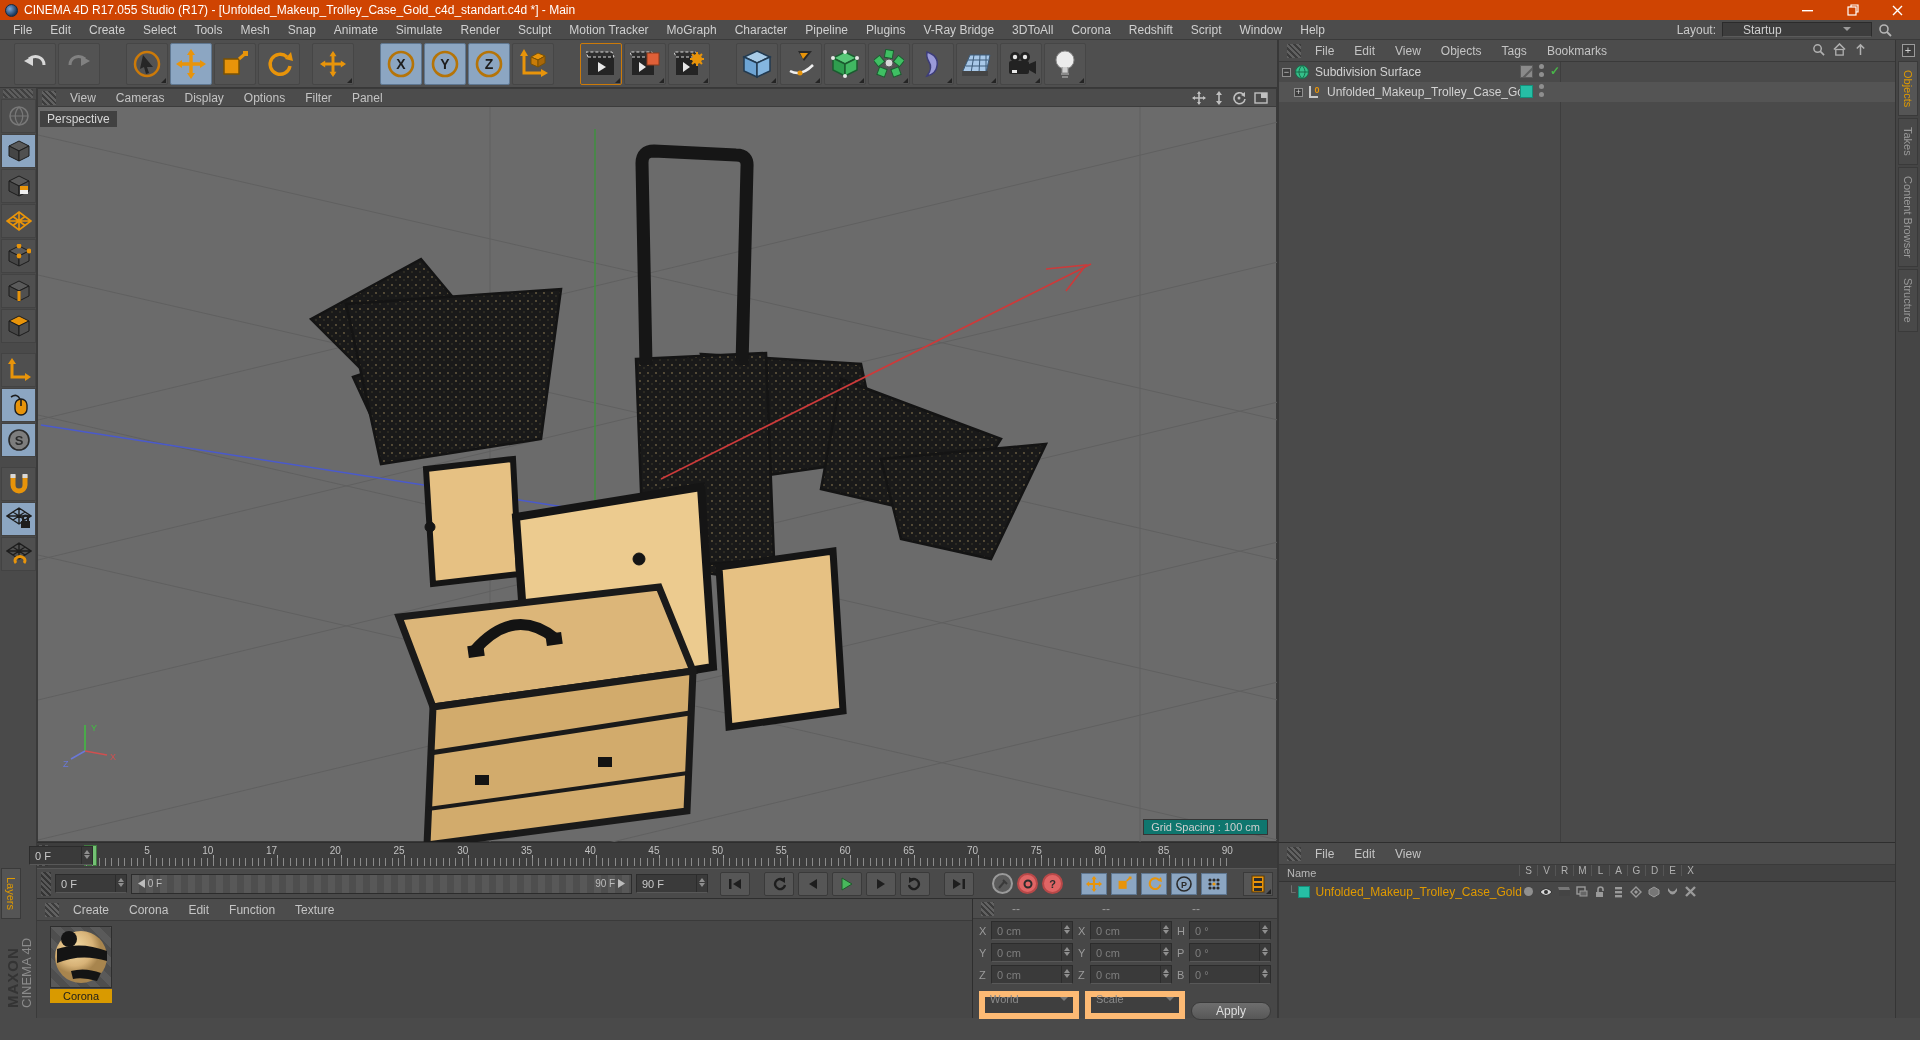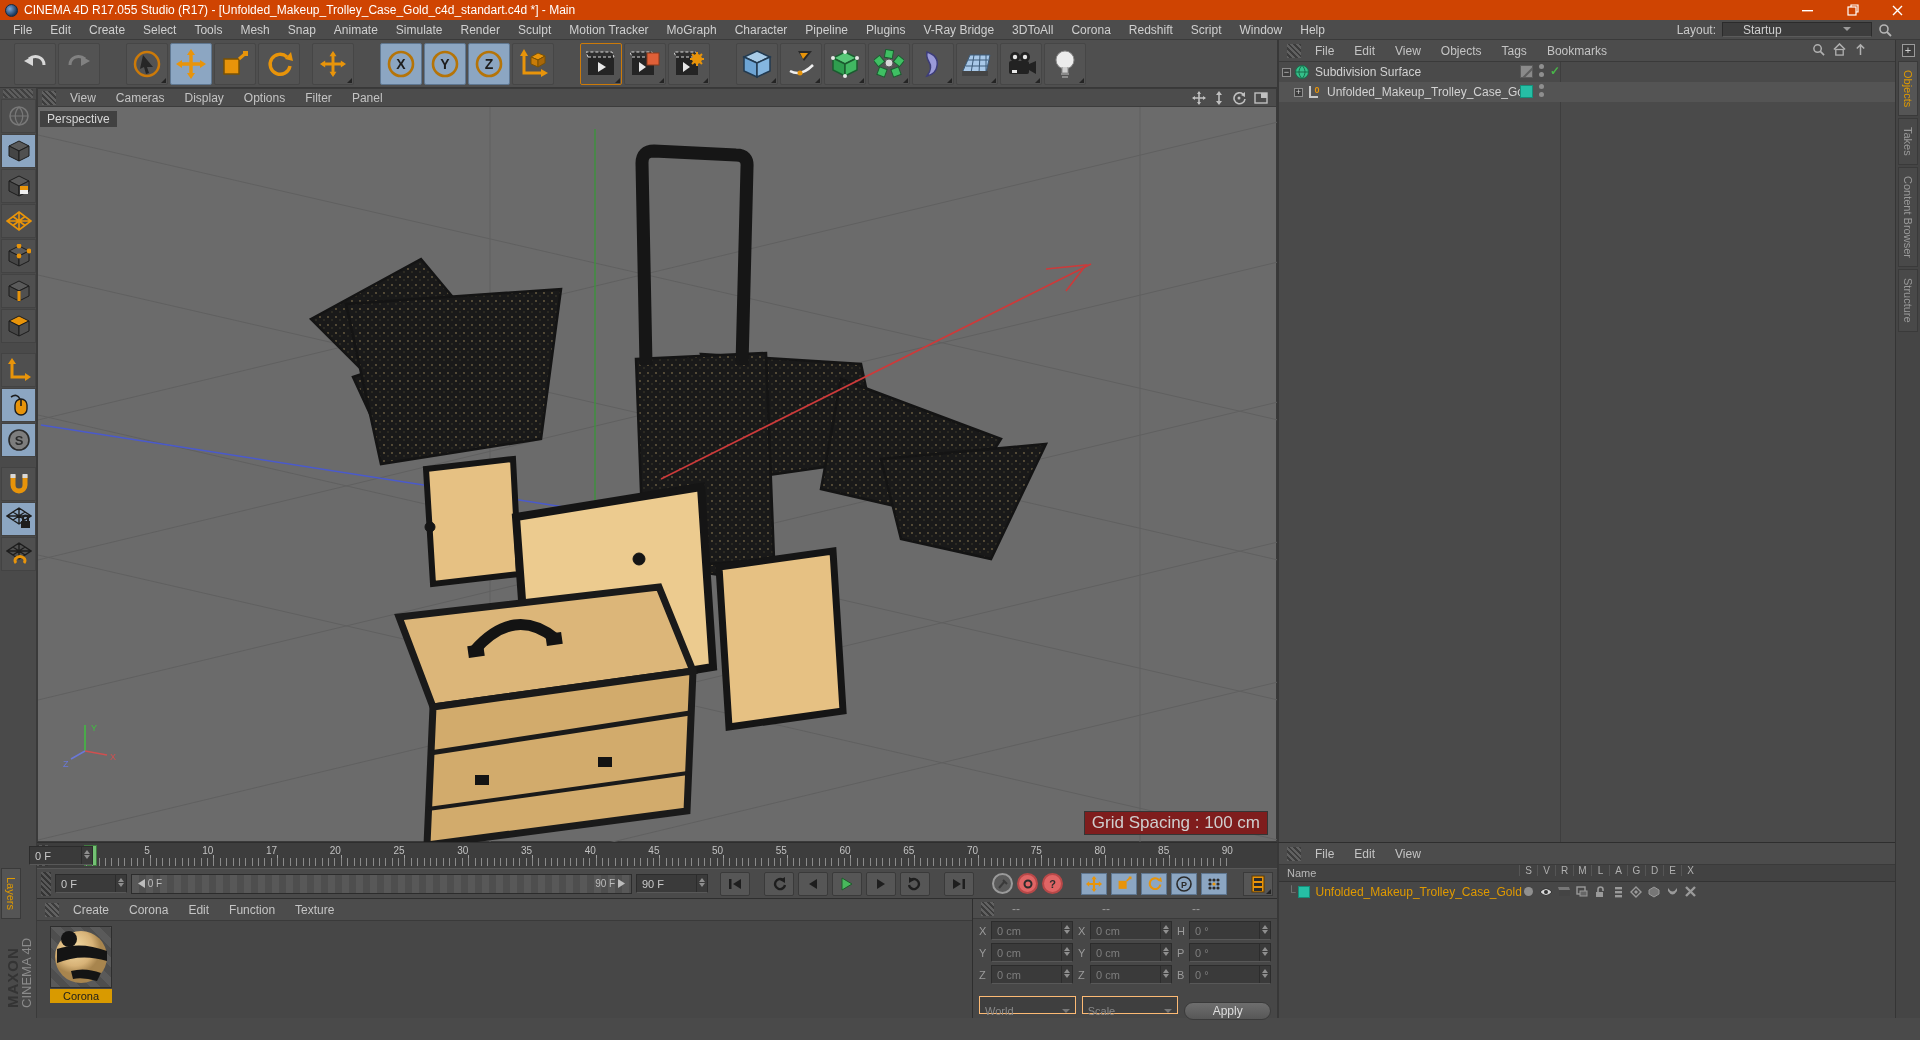--- a/index.html
+++ b/index.html
@@ -35,21 +35,21 @@
   .branding{position:absolute;left:0;bottom:10px;width:37px;height:150px;display:flex;justify-content:center;}
   .branding .vtx{writing-mode:vertical-rl;transform:rotate(180deg);font-weight:bold;font-size:15px;color:#343434;letter-spacing:1px;}
   .branding .vtx2{writing-mode:vertical-rl;transform:rotate(180deg);font-size:13px;color:#8b8b8b;margin-left:-2px;}
   
   .vp{left:37px;top:88px;width:1240px;height:754px;background:#6b6b6b;border:1px solid #3a3a3a;}
   .vp-menu{position:absolute;left:0;top:0;width:100%;height:18px;background:#4c4c4c;border-bottom:1px solid #3c3c3c;display:flex;align-items:center;}
   .vmi{padding:0 10px;color:#c4c4c4;font-size:12px;}
   .vp-right-ics{margin-left:auto;display:flex;gap:8px;padding-right:8px;align-items:center;}
   .vp-canvas{position:absolute;left:0;top:18px;width:1240px;height:736px;overflow:hidden;}
   .persp-label{position:absolute;left:2px;top:4px;background:#414141;color:#d6d6d6;padding:1px 7px;font-size:12px;}
-  .gridspacing{position:absolute;right:10px;bottom:8px;background:#7f1d1d;color:#cfcfcf;padding:1px 7px;font-size:17px;border:1px solid #353535;}
+  .gridspacing{position:absolute;right:10px;bottom:8px;background:#0f766e;color:#cfcfcf;padding:1px 7px;font-size:11px;border:1px solid #353535;}
   
   .ruler{left:37px;top:842px;width:1240px;height:26px;background:#3d3d3d;border-top:1px solid #2e2e2e;}
   .ruler .grip-v{position:absolute;left:0;top:2px;bottom:2px;width:11px;background:repeating-linear-gradient(45deg,#585858 0 2px,#353535 2px 4px);}
   .tick-row{position:absolute;left:49px;top:2px;width:1147px;display:flex;justify-content:space-between;font-size:10px;color:#c2c2c2;}
   .ticks-minor{position:absolute;left:49px;top:15px;width:1147px;height:8px;background:repeating-linear-gradient(90deg,#8a8a8a 0 1px,transparent 1px 6.37px);}
   .ticks-major{position:absolute;left:49px;top:12px;width:1147px;height:11px;background:repeating-linear-gradient(90deg,#9f9f9f 0 1px,transparent 1px 63.7px);}
   .marker{position:absolute;left:47px;top:2px;width:13px;height:21px;background:#74c274;border:1px solid #3f7a3f;}
   .ruler-field{position:absolute;right:8px;top:3px;width:64px;height:19px;}
   
   .fld{background:#3a3a3a;border:1px solid #2c2c2c;border-bottom-color:#585858;height:19px;display:flex;align-items:center;padding-left:5px;color:#c9c9c9;font-size:11px;position:relative;}
@@ -79,21 +79,21 @@
   
   .coords{left:973px;top:898px;width:304px;height:120px;background:#474747;border-top:1px solid #2e2e2e;}
   .co-head{height:20px;display:flex;align-items:center;color:#9a9a9a;}
   .co-head span{width:90px;padding-left:14px;}
   .co-grid{display:flex;gap:5px;padding:2px 6px;}
   .co-col{display:flex;flex-direction:column;gap:3px;flex:1;}
   .crow{display:flex;align-items:center;gap:3px;}
   .clab{width:9px;color:#9a9a9a;font-size:11px;}
   .cfld{flex:1;}
   .co-foot{display:flex;gap:6px;padding:4px 6px 0 6px;align-items:center;}
-  .dd{flex:1;height:18px;background:#3f3f3f;border:1px solid #fdba74;display:flex;align-items:flex-start;padding:8px 5px;color:#8a8a8a;font-size:11px;}
+  .dd{flex:1;height:18px;background:#3f3f3f;border:6px solid #fdba74;display:flex;align-items:flex-end;padding:8px 5px;color:#8a8a8a;font-size:11px;}
   .dd .car{margin-left:auto;width:0;height:0;border:4px solid transparent;border-top-color:#777;margin-top:4px;}
   .apply{flex:1;height:18px;background:linear-gradient(#6e6e6e,#575757);border:1px solid #3a3a3a;border-radius:9px;color:#dedede;display:flex;align-items:center;justify-content:center;font-size:12px;margin-top:12px;}
   
   .om{left:1277px;top:40px;width:618px;height:802px;background:#4a4a4a;border-left:2px solid #383838;}
   .om-tree{position:absolute;left:0;top:22px;right:0;bottom:0;}
   .om-row{position:relative;height:20px;display:flex;align-items:center;font-size:12px;color:#d2d2d2;}
   .om-row.hl{background:#545454;}
   .exp{width:9px;height:9px;background:#3d3d3d;border:1px solid #8f8f8f;color:#d0d0d0;font-size:9px;line-height:7px;text-align:center;margin:0 3px;}
   .om-divider{position:absolute;left:281px;top:0;bottom:0;width:1px;background:#3e3e3e;}
   .visbox{position:absolute;left:241px;width:13px;height:13px;top:3px;background:#8a8a8a;border:1px solid #5a5a5a;overflow:hidden;}

